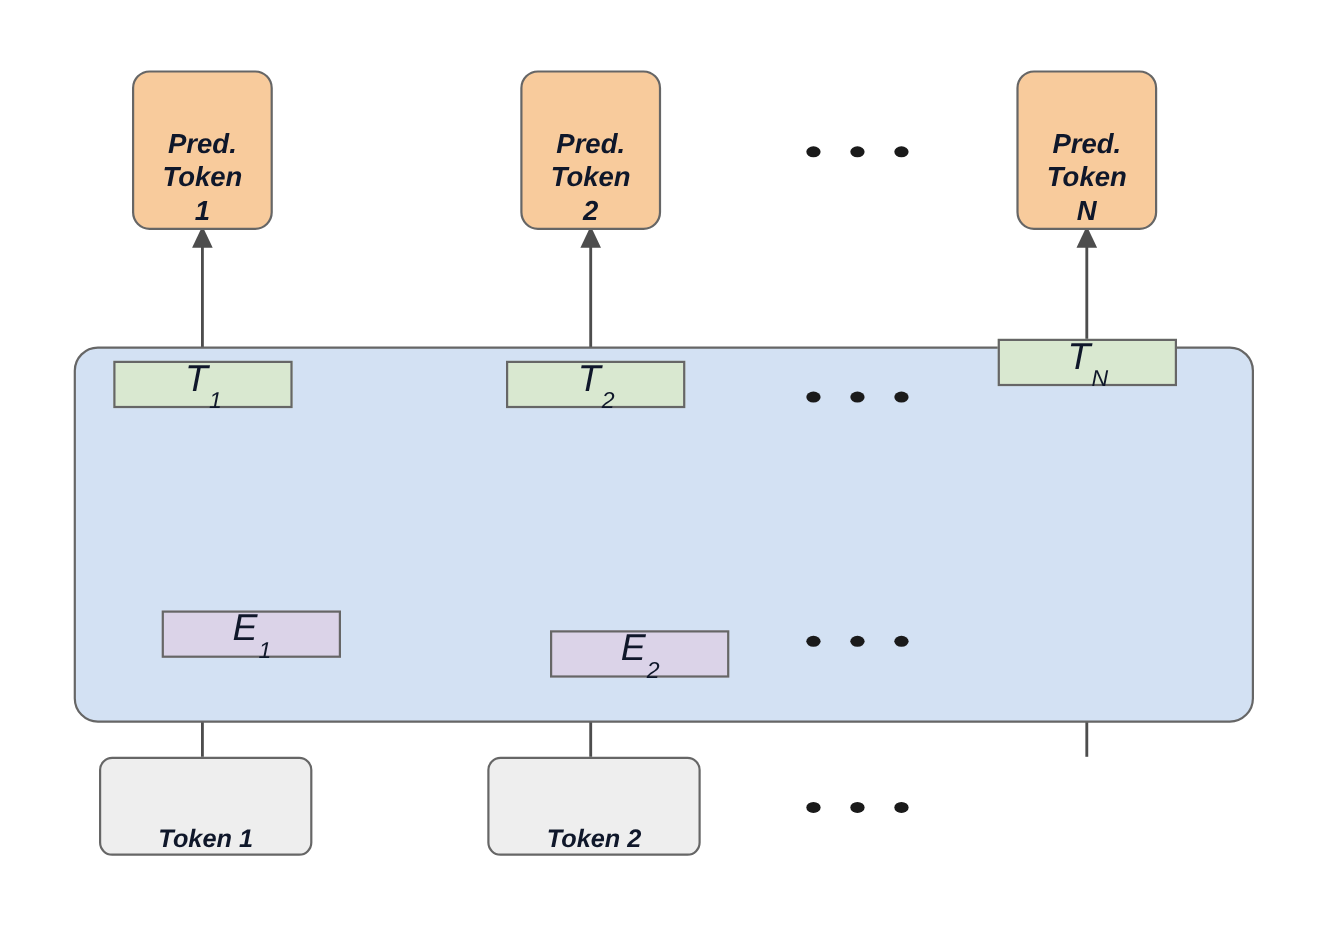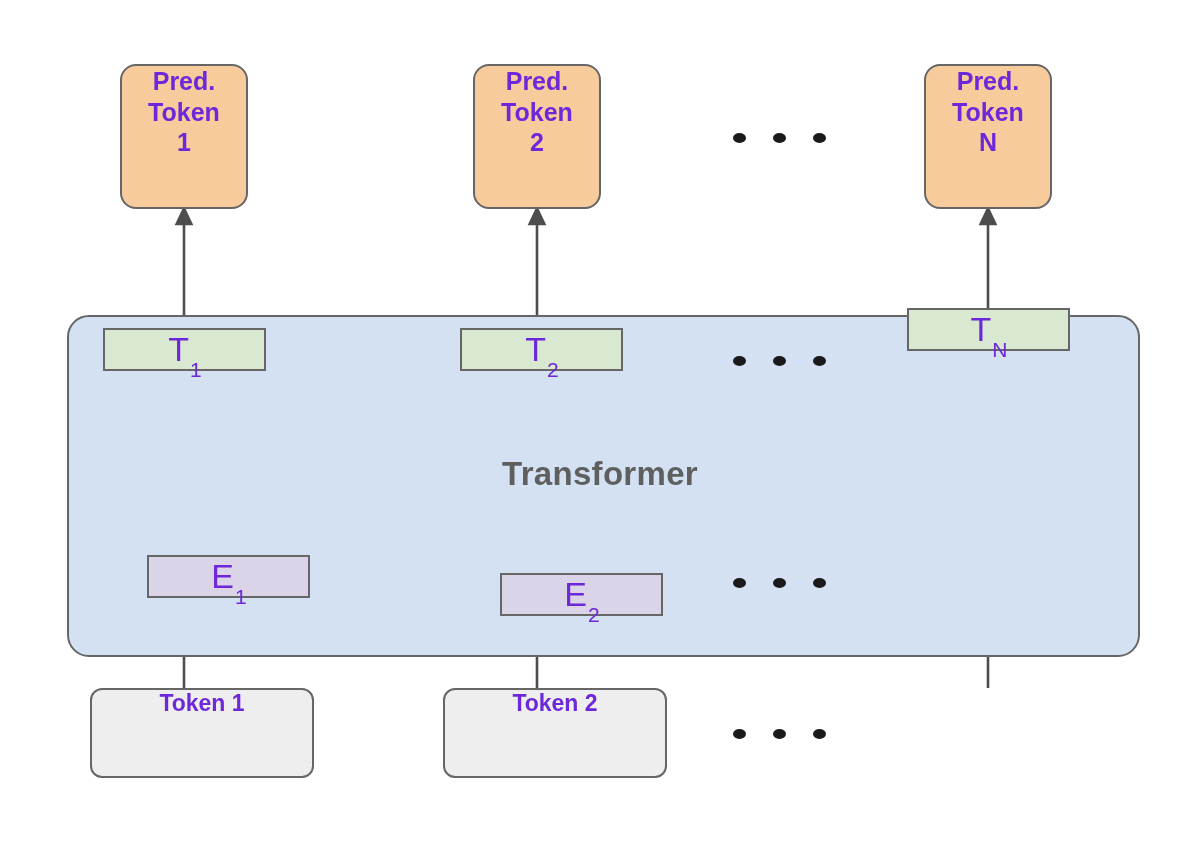--- a/index.html
+++ b/index.html
@@ -25,40 +25,41 @@
     width: 1200px;
     height: 842px;
     pointer-events: none;
   }
 
   
   .node {
     position: absolute;
     box-sizing: border-box;
     display: flex;
-    align-items: flex-start;
+    align-items: flex-end;
     justify-content: center;
     text-align: center;
-    color: #6d28d9;
+    color: #0f172a;
+    font-style: italic;
   }
 
   .pred-box {
     width: 128px;
     height: 145px;
     border: 2px solid #666666;
     border-radius: 16px;
     background: #f8cb9c;
     font-size: 25px;
     font-weight: bold;
     line-height: 1.22;
     z-index: 6;
   }
 
   .tok-box {
-    width: 224px;
+    width: 194px;
     height: 90px;
     border: 2px solid #666666;
     border-radius: 12px;
     background: #eeeeee;
     font-size: 23px;
     font-weight: bold;
     z-index: 6;
   }
 
   .t-box, .e-box {
@@ -165,21 +166,20 @@
     </g>
 
     <g stroke="#4d4d4d" stroke-width="2.6" fill="none" marker-end="url(#arrowhead)">
       <line x1="184" y1="688" x2="184" y2="619"></line>
       <line x1="537" y1="688" x2="537" y2="619"></line>
       <line x1="988" y1="688" x2="988" y2="619"></line>
     </g>
   </svg>
 
   <div id="transformer-panel"></div>
-  <div id="transformer-label">Transformer</div>
 
   <div class="node pred-box" style="left:120px; top:64px;">
     <div>
       <div>Pred.</div>
       <div>Token</div>
       <div>1</div>
     </div>
   </div>
 
   <div class="node pred-box" style="left:473px; top:64px;">

